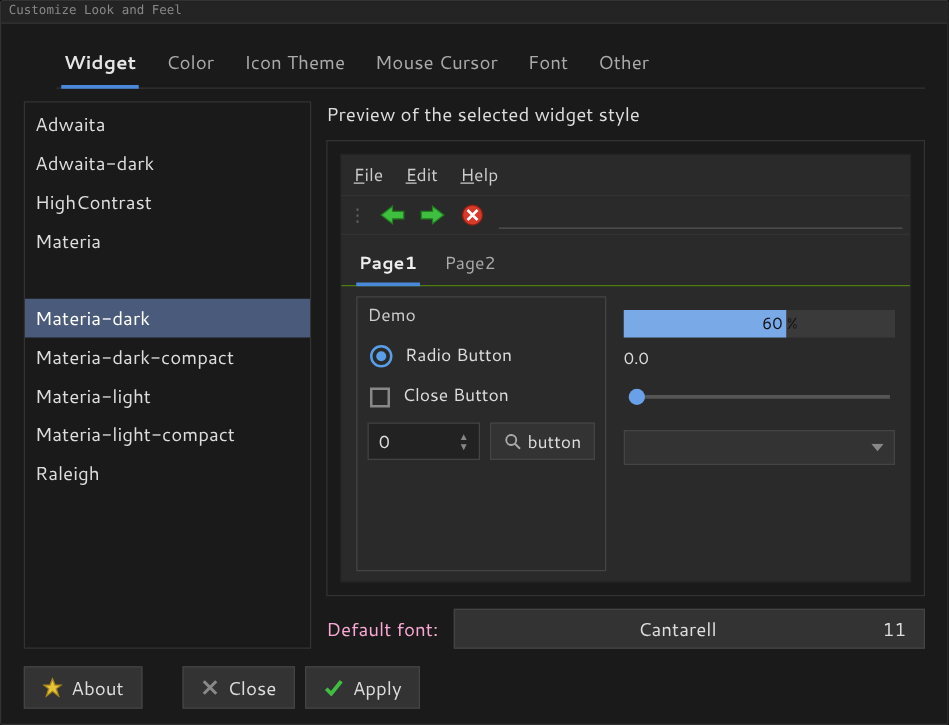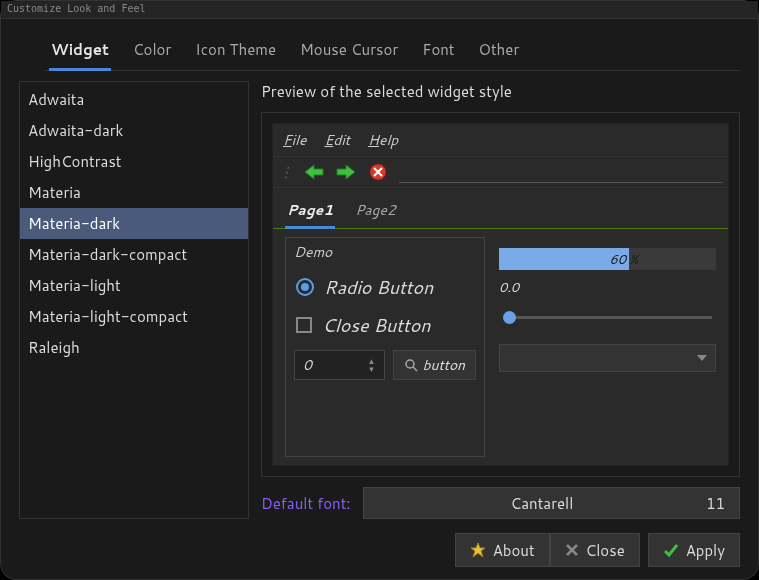--- a/index.html
+++ b/index.html
@@ -10,21 +10,21 @@
     color: #ccc;
     width: 759px;
     height: 580px;
     overflow: hidden;
   }
   .window {
     width: 759px;
     height: 580px;
     background: #1a1a1a;
     border: 1px solid #333;
-    border-radius: 16px;
+    border-radius: 2px;
     display: flex;
     flex-direction: column;
   }
   .titlebar {
     height: 18px;
     background: #242424;
     border-bottom: 1px solid #333;
     font-size: 10px;
     color: #888;
     padding: 2px 6px;
@@ -71,38 +71,38 @@
   }
   .theme-item {
     padding: 5px 8px;
     font-size: 15px;
     color: #ddd;
     cursor: pointer;
   }
   .theme-item.selected {
     background: #4a5a7a;
     color: #fff;
+    margin-top: 31px;
   }
   .right-col {
     flex: 1;
     display: flex;
     flex-direction: column;
     gap: 10px;
     min-width: 0;
   }
   .preview-label {
     font-size: 15px;
     color: #ddd;
   }
   .preview-box {
     border: 1px solid #333;
     background: #1a1a1a;
     padding: 10px;
     flex: 1;
-    font-style: italic;
   }
   .preview-inner {
     background: #2a2a2a;
     border: 1px solid #222;
     height: 100%;
     display: flex;
     flex-direction: column;
   }
   .menubar {
     display: flex;
@@ -150,22 +150,22 @@
     border: 1px solid #444;
     padding: 4px 8px 8px 8px;
     width: 200px;
     position: relative;
   }
   .demo-frame-title {
     font-size:14px; color:#ccc;
     margin-bottom:6px;
   }
   .radio-row, .check-row {
-    display:flex; align-items:center; gap:10px; padding:6px 2px;
-    font-size:18px; color:#ddd;
+    display:flex; align-items:flex-end; gap:10px; padding:6px 2px;
+    font-size:14px; color:#ddd;
   }
   .radio-outer {
     width:18px; height:18px; border:2px solid #5a9de8; border-radius:50%;
     display:flex; align-items:center; justify-content:center;
   }
   .radio-inner { width:8px; height:8px; background:#5a9de8; border-radius:50%; }
   .check-box { width:16px; height:16px; border:2px solid #888; }
   .spin-btn-row { display:flex; gap:8px; margin-top:6px; align-items:center; }
   .spinbox {
     flex:1; height:30px; background:#222; border:1px solid #444;
@@ -199,29 +199,29 @@
   .scale-thumb {
     position:absolute; left:4px; top:3px; width:13px; height:13px; border-radius:50%; background:#6aa0e8;
   }
   .combo {
     height:28px; background:#333; border:1px solid #444; margin-top:10px;
     display:flex; align-items:center; justify-content:flex-end; padding:0 8px; color:#888;
   }
   .font-row {
     display:flex; align-items:center; gap:12px;
   }
-  .font-label { font-size:15px; color:#8b5cf6; width:90px; }
+  .font-label { font-size:15px; color:#f9a8d4; width:90px; }
   .font-button {
     flex:1; height:32px; background:#333; border:1px solid #444;
     display:flex; align-items:center; justify-content:space-between;
     padding:0 14px; color:#ddd; font-size:15px;
   }
   .font-name { flex:1; text-align:center; }
   .bottom-bar {
-    display:flex; justify-content:flex-end; padding:4px 18px 12px 18px;
+    display:flex; justify-content:flex-start; padding:4px 18px 12px 18px;gap:32px;
   }
   .btn {
     height:34px; background:#333; border:1px solid #444; padding:0 14px;
     display:flex; align-items:center; gap:7px; color:#ddd; font-size:15px;
     cursor:pointer;
   }
   .btn-group { display:flex; gap:8px; }
   svg { display:block; }
 </style>
 </head>

